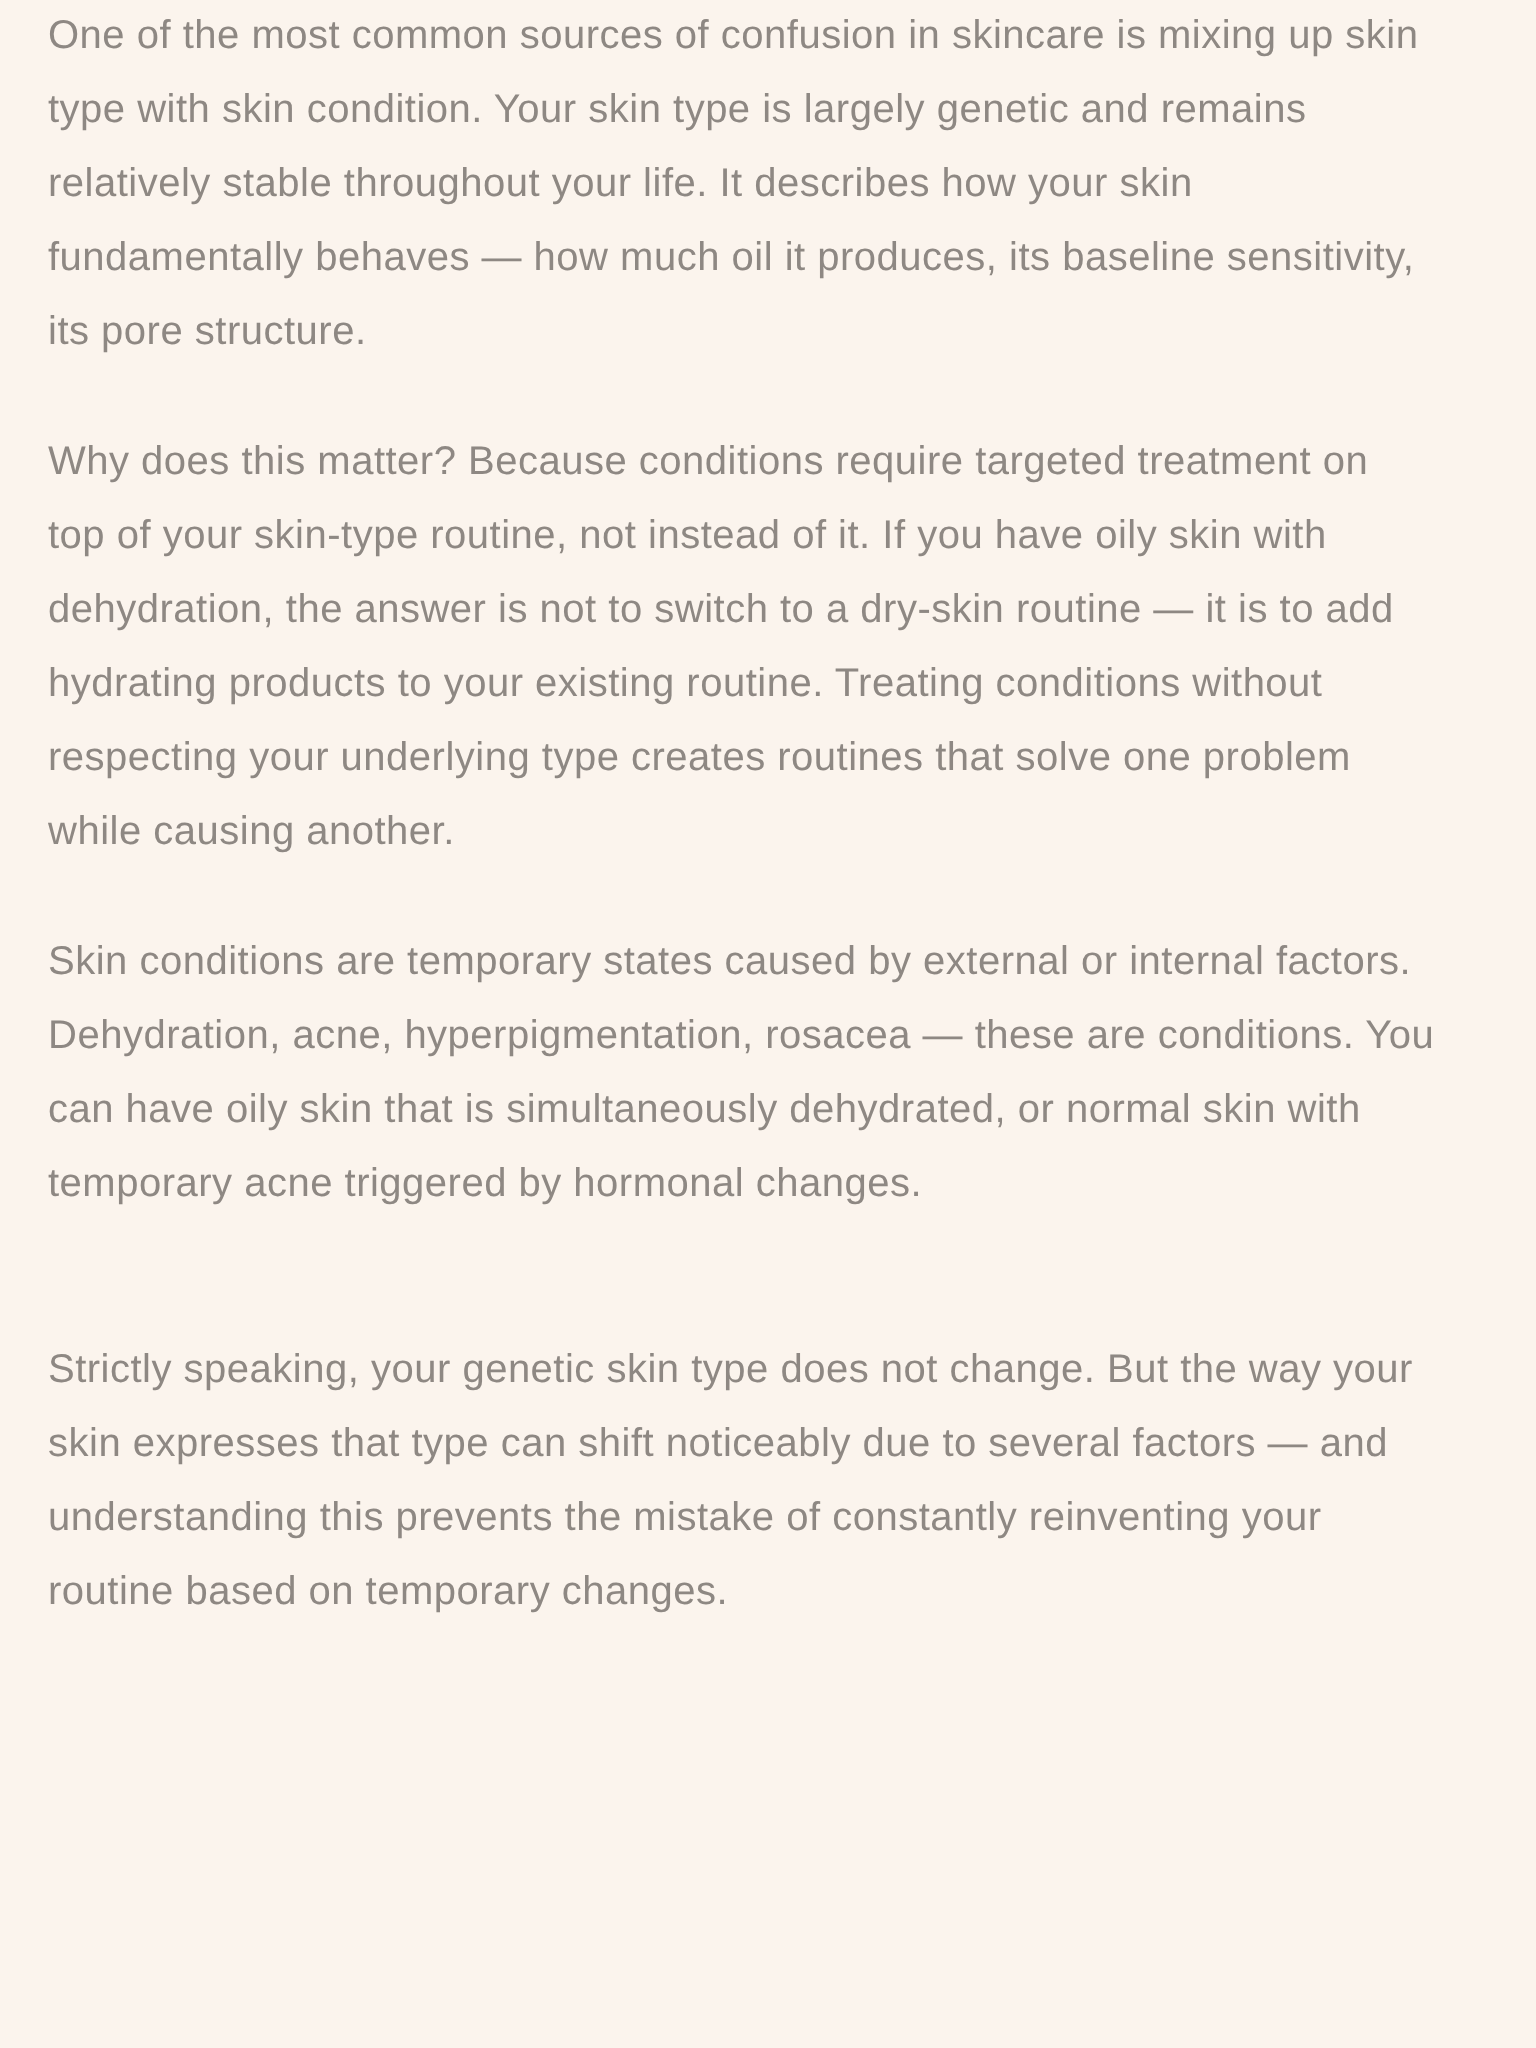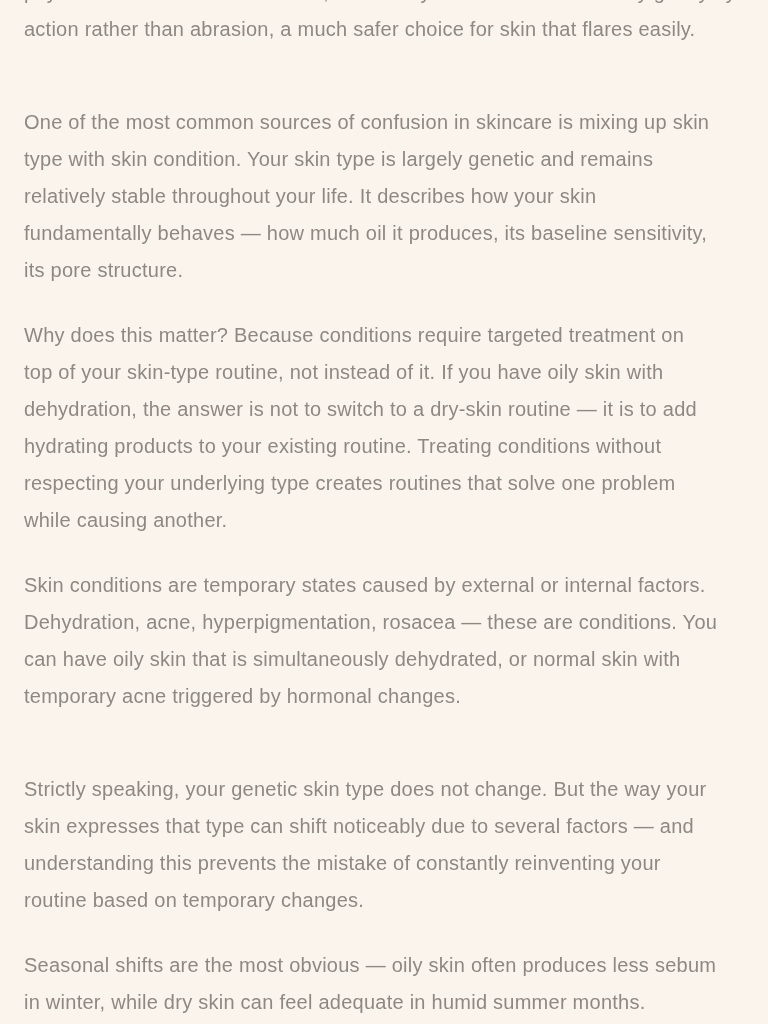--- a/index.html
+++ b/index.html
@@ -41,26 +41,20 @@
   .clipped-line p {
     margin: -26px 0 0 0;
     white-space: nowrap;
   }
 </style>
 </head>
 <body>
 
 <main class="article-body">
 
-  <section>
-    <div class="clipped-line">
-      <p>physical scrubs can be too harsh, while enzymes lift dead cells away gently by</p>
-    </div>
-    <p class="para">action rather than abrasion, a much safer choice for skin that flares easily.</p>
-  </section>
 
   <section>
     <p class="para">One of the most common sources of confusion in skincare is mixing up skin
 type with skin condition. Your skin type is largely genetic and remains
 relatively stable throughout your life. It describes how your skin
 fundamentally behaves — how much oil it produces, its baseline sensitivity,
 its pore structure.</p>
     <p class="para">Why does this matter? Because conditions require targeted treatment on
 top of your skin-type routine, not instead of it. If you have oily skin with
 dehydration, the answer is not to switch to a dry-skin routine — it is to add
@@ -71,17 +65,15 @@
 Dehydration, acne, hyperpigmentation, rosacea — these are conditions. You
 can have oily skin that is simultaneously dehydrated, or normal skin with
 temporary acne triggered by hormonal changes.</p>
   </section>
 
   <section>
     <p class="para">Strictly speaking, your genetic skin type does not change. But the way your
 skin expresses that type can shift noticeably due to several factors — and
 understanding this prevents the mistake of constantly reinventing your
 routine based on temporary changes.</p>
-    <p class="para">Seasonal shifts are the most obvious — oily skin often produces less sebum
-in winter, while dry skin can feel adequate in humid summer months.</p>
   </section>
 
 </main>
 
 </body></html>

